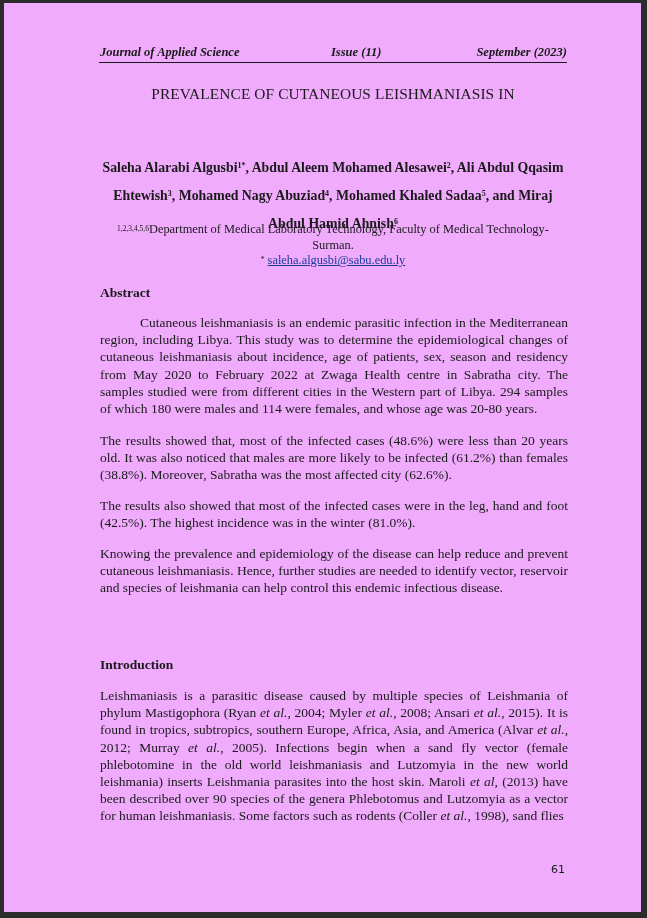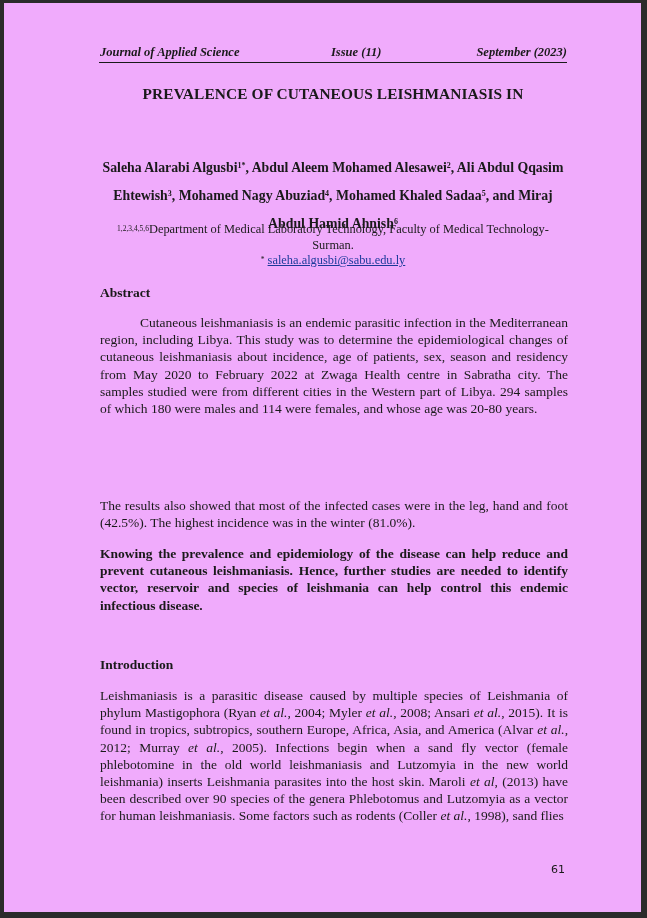--- a/index.html
+++ b/index.html
@@ -28,21 +28,21 @@
   }
   .header span { position: absolute; top: 0; white-space: nowrap; }
   .h-journal { left: 1px; }
   .h-issue { left: 232px; font-style: italic; }
   .h-date { right: 0; }
 
   .title {
     position: absolute;
     left: 95px; top: 81px; width: 468px;
     text-align: center;
-    font-weight: bold; font-size: 15.4px; line-height: 20px;
+    font-weight: normal; font-size: 15.4px; line-height: 20px;
     letter-spacing: 0.1px;
   }
   .authors {
     position: absolute;
     left: 95px; top: 151px; width: 468px;
     text-align: center;
     font-weight: bold; font-size: 13.8px; line-height: 28px;
   }
   .authors sup { font-size: 8px; vertical-align: top; position: relative; top: -2px; }
   .affil {
@@ -93,22 +93,23 @@
     </div>
     <div>
       <sup>*</sup>
       <a>saleha.algusbi@sabu.edu.ly</a>
     </div>
   </div>
 
   <div class="sec-head" style="top:282px;">Abstract</div>
 
   <div class="para indent" style="top:311px;">Cutaneous leishmaniasis is an endemic parasitic infection in the Mediterranean region, including Libya. This study was to determine the epidemiological changes of cutaneous leishmaniasis about incidence, age of patients, sex, season and residency from May 2020 to February 2022 at Zwaga Health centre in Sabratha city. The samples studied were from different cities in the Western part of Libya. 294 samples of which 180 were males and 114 were females, and whose age was 20-80 years.</div>
+  <div class="para" style="top:429px;">The results showed that, most of the infected cases (48.6%) were less than 20 years old. It was also noticed that males are more likely to be infected (61.2%) than females (38.8%). Moreover, Sabratha was the most affected city (62.6%).</div>
   <div class="para" style="top:494px;">The results also showed that most of the infected cases were in the leg, hand and foot (42.5%). The highest incidence was in the winter (81.0%).</div>
-  <div class="para" style="top:542px;font-weight:bold;">Knowing the prevalence and epidemiology of the disease can help reduce and prevent cutaneous leishmaniasis. Hence, further studies are needed to identify vector, reservoir and species of leishmania can help control this endemic infectious disease.</div>
+  <div class="para" style="top:542px;">Knowing the prevalence and epidemiology of the disease can help reduce and prevent cutaneous leishmaniasis. Hence, further studies are needed to identify vector, reservoir and species of leishmania can help control this endemic infectious disease.</div>
 
 
   <div class="sec-head" style="top:654px;">Introduction</div>
 
   <div class="para" id="intro" style="top:684px;"><span>Leishmaniasis is a parasitic disease caused by multiple species of Leishmania of phylum Mastigophora (Ryan  </span><i>et al.</i><span>, 2004; Myler </span><i>et al.</i><span>, 2008; Ansari </span><i>et al.</i><span>, 2015). It is found in tropics, subtropics, southern Europe, Africa, Asia, and America (Alvar </span><i>et al.</i><span>, 2012; Murray </span><i>et al.</i><span>, 2005). Infections begin when a sand fly vector (female phlebotomine in the old world leishmaniasis and Lutzomyia in the new world leishmania) inserts Leishmania parasites into the host skin. Maroli </span><i>et al</i><span>, (2013) have been described over 90 species of the genera Phlebotomus and Lutzomyia as a vector for human leishmaniasis. Some factors such as rodents (Coller </span><i>et al.</i><span>, 1998), sand flies</span></div>
 
   <div class="page-num">61</div>
 </div>
 
 </body></html>

